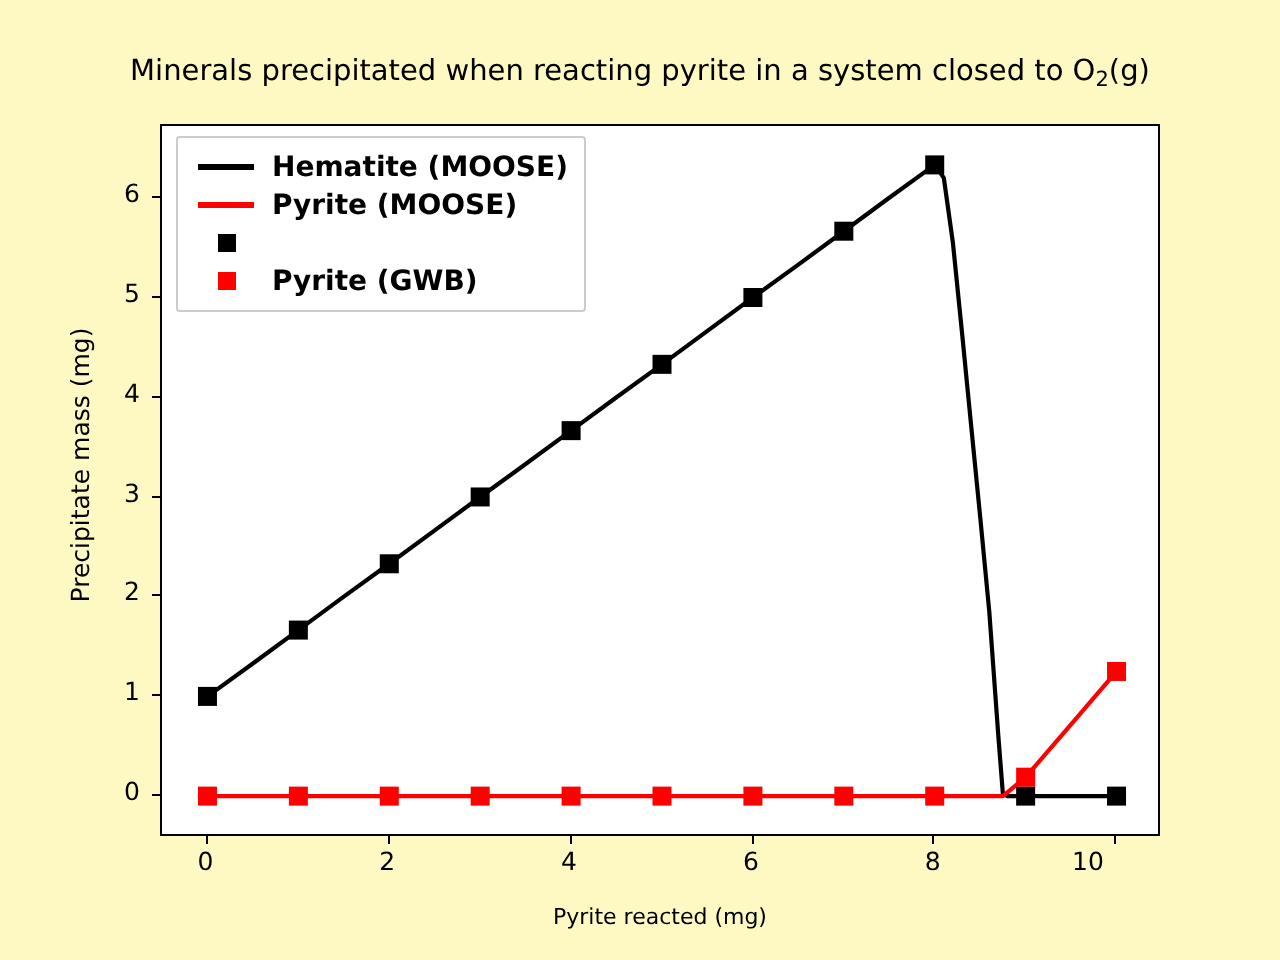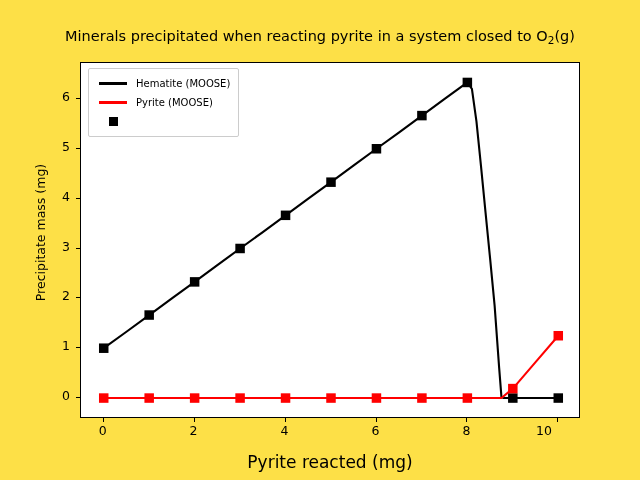--- a/index.html
+++ b/index.html
@@ -10,21 +10,21 @@
   body {
     width: 640px;
     height: 480px;
     font-family: "DejaVu Sans", sans-serif;
     overflow: hidden;
   }
   #figure {
     position: relative;
     width: 640px;
     height: 480px;
-    background: #fde047;
+    background: #fef9c3;
   }
   #chart-title {
     position: absolute;
     left: 0;
     top: 28px;
     width: 640px;
     text-align: center;
     font-size: 14.5px;
     color: #000000;
     white-space: nowrap;
@@ -54,21 +54,21 @@
     height: 356px;
     display: block;
   }
   
   #xlabel {
     position: absolute;
     left: 80px;
     top: 452px;
     width: 500px;
     text-align: center;
-    font-size: 17px;
+    font-size: 11px;
     color: #000000;
   }
   #ylabel {
     position: absolute;
     left: -90px;
     top: 225px;
     width: 260px;
     text-align: center;
     font-size: 12.5px;
     color: #000000;
@@ -131,24 +131,25 @@
   }
   .legend-line {
     width: 28px;
     height: 2.4px;
   }
   .legend-marker {
     width: 9px;
     height: 9px;
   }
   .legend-text {
-    font-size: 10px;
+    font-size: 14px;
     color: #000000;
     padding-left: 5px;
     white-space: nowrap;
+    font-weight: bold;
   }
 </style>
 </head>
 <body>
 
 <div id="figure">
 
   <div id="chart-title"><span>Minerals precipitated when reacting pyrite in a system closed to O</span><sub>2</sub><span>(g)</span></div>
 
   <div id="plot-area">
@@ -229,15 +230,21 @@
         <div class="legend-key">
           <div class="legend-line" style="background: rgb(255, 0, 0);"></div>
         </div>
         <div class="legend-text">Pyrite (MOOSE)</div>
       </div>
       <div class="legend-row">
         <div class="legend-key">
           <div class="legend-marker" style="background: rgb(0, 0, 0);"></div>
         </div>
       </div>
+      <div class="legend-row">
+        <div class="legend-key">
+          <div class="legend-marker" style="background: rgb(255, 0, 0);"></div>
+        </div>
+        <div class="legend-text">Pyrite (GWB)</div>
+      </div>
     </div>
 
 </div>
 
 </body></html>

